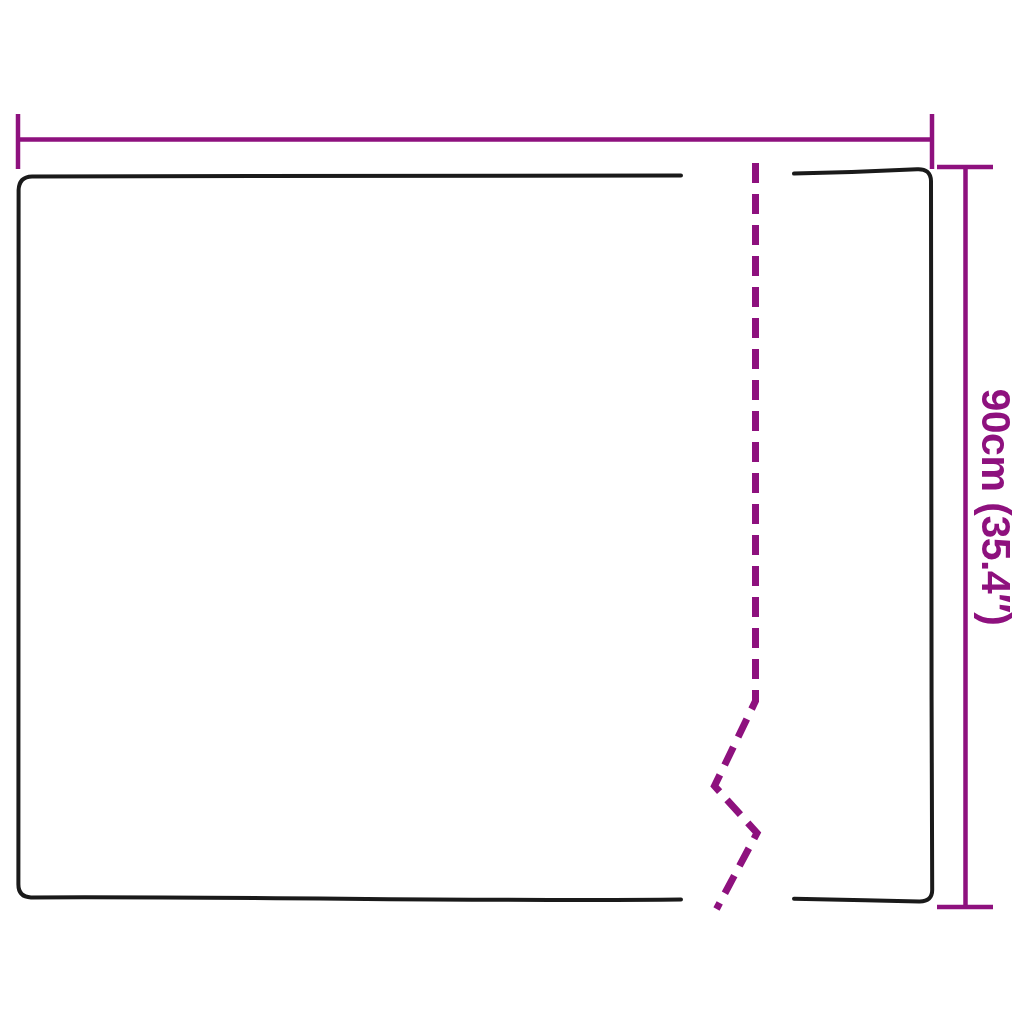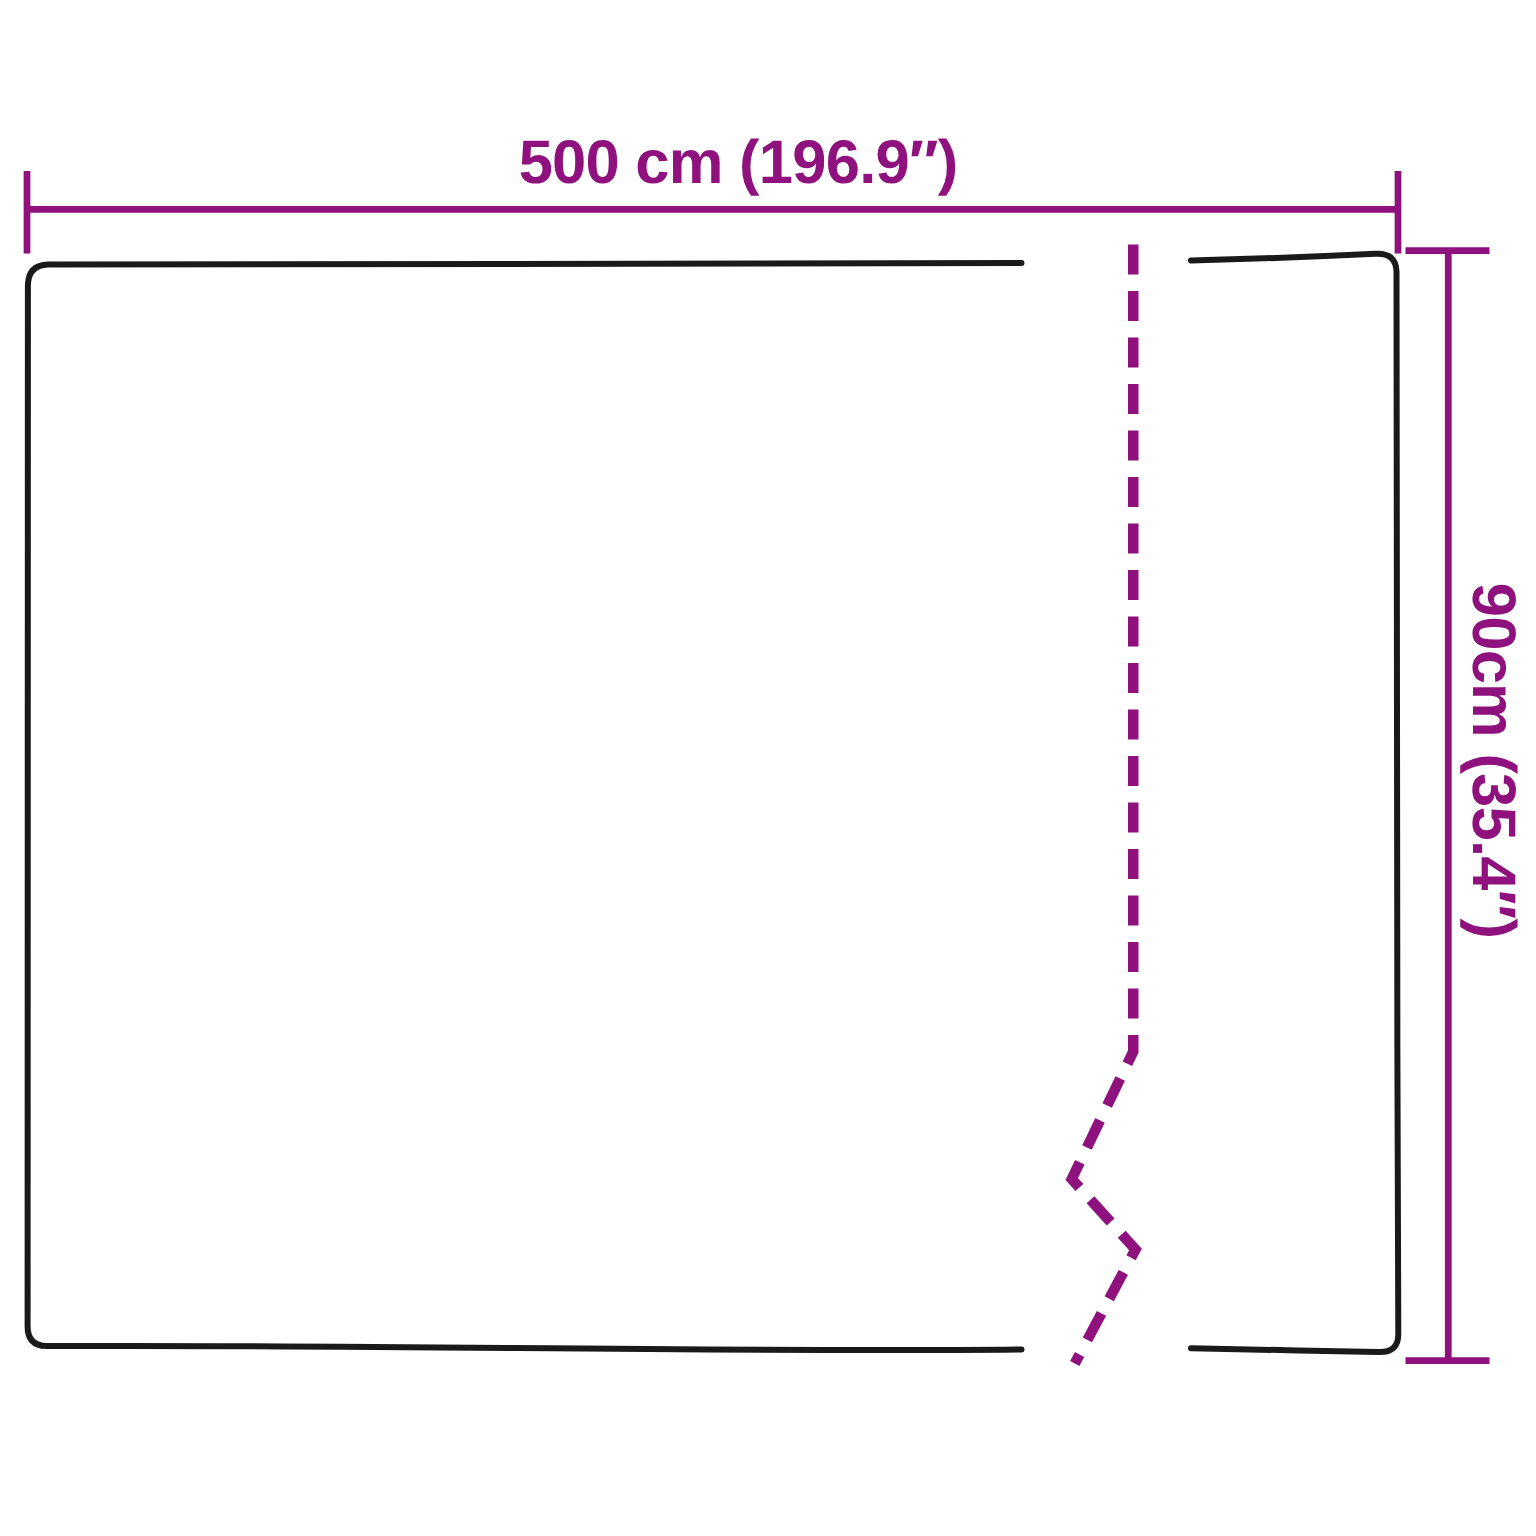--- a/index.html
+++ b/index.html
@@ -68,17 +68,16 @@
                C 932.8 400 930.6 650 932.2 889
                Q 932.6 901.8 919 901.4
                C 878 900.6 834 899.6 794 898.8"></path>
     </g>
 
     <g>
       <path class="fold-stroke" d="M 755.5 163 L 755.5 701 L 714.5 786 L 757 833 L 716.5 909"></path>
     </g>
   </svg>
 
-  <div class="dim-label width-label">500 cm (196.9″)</div>
 
   <div class="dim-label height-label">90cm (35.4″)</div>
 
 </div>
 
 </body></html>

